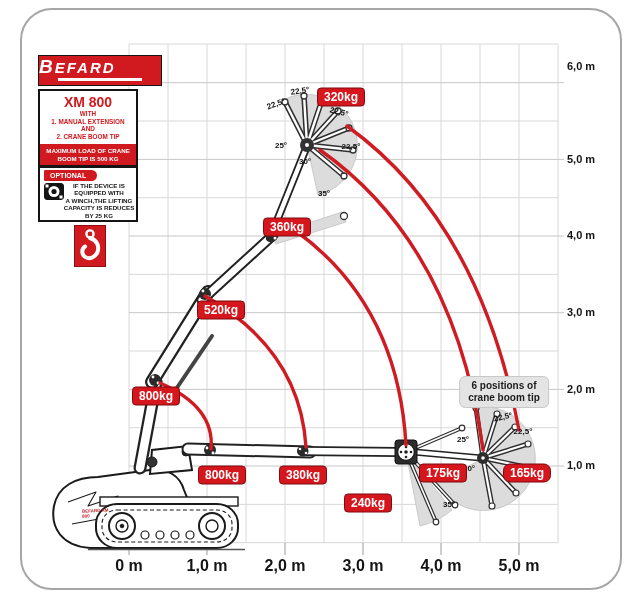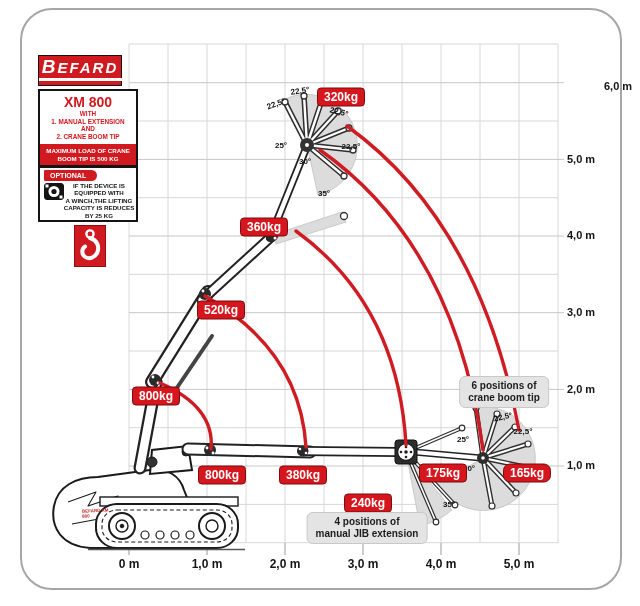--- a/index.html
+++ b/index.html
@@ -2,22 +2,22 @@
 <html><head>
 <meta charset="utf-8">
 <style>
   html,body{margin:0;padding:0;background:#fff;width:640px;height:606px;
     font-family:"Liberation Sans","DejaVu Sans",sans-serif;}
   .stage{position:relative;width:640px;height:606px;overflow:hidden;}
   .card{position:absolute;left:20px;top:8px;width:598px;height:578px;
     border:2.5px solid #a6a6a6;border-radius:32px;background:#fff;}
   svg.art{position:absolute;left:0;top:0;}
   
-  .logo{position:absolute;left:38px;top:55px;width:84px;height:31px;background:#d11920;
-    border:1.6px solid #141414;box-sizing:border-box;text-align:center;}
+  .logo{position:absolute;left:38px;top:55px;width:124px;height:31px;background:#d11920;
+    border:1.6px solid #141414;box-sizing:border-box;text-align:left;}
   .logo-text{display:block;color:#fff;font-style:italic;font-weight:700;font-size:15px;
     letter-spacing:2px;line-height:20px;padding-top:1px;}
   .logo-text::first-letter{font-size:19px;}
   .logo-bar{display:block;margin:0 auto;width:84px;height:2.5px;background:#fff;}
   .infobox{position:absolute;left:38px;top:89px;width:100px;background:#fff;
     border:2px solid #141414;box-sizing:border-box;text-align:center;}
   .model{color:#d11920;font-weight:700;font-size:14px;line-height:16px;padding-top:3px;}
   .redline{color:#d11920;font-weight:700;font-size:6.4px;line-height:7.6px;}
   .maxnote{background:#d11920;color:#fff;font-weight:700;font-size:6.2px;line-height:7.4px;
     padding:3px 3px;margin-top:4px;}
@@ -32,21 +32,21 @@
   .hookbox{position:absolute;left:74px;top:225px;width:30px;height:40px;background:#d11920;
     border:1px solid #8f0d12;}
   
   .badge{position:absolute;transform:translate(-50%,-50%);background:#d6161d;color:#fff;
     font-weight:700;font-size:12px;line-height:14px;padding:1px 6px 2px;border-radius:4px;
     border:1px solid #7d0a0e;white-space:nowrap;z-index:6;}
   .angle{position:absolute;font-weight:700;font-size:8px;color:#111;white-space:nowrap;z-index:5;}
   .callout{position:absolute;transform:translate(-50%,-50%);background:#e4e4e4;color:#1c1c1c;
     font-weight:700;font-size:10px;line-height:12px;text-align:center;padding:3px 8px;
     border-radius:6px;border:1px solid #c8c8c8;white-space:nowrap;z-index:7;}
-  .xlab{position:absolute;transform:translateX(-50%);font-weight:700;font-size:12px;color:#141414;
+  .xlab{position:absolute;transform:translateX(-50%);font-weight:700;font-size:16px;color:#141414;
     white-space:nowrap;}
   .ylab{position:absolute;font-weight:700;font-size:11px;color:#141414;white-space:nowrap;}
   .decal{position:absolute;left:82px;top:508px;width:32px;color:#c1272d;font-weight:700;
     font-size:4.5px;line-height:5px;transform:rotate(-3deg);text-align:left;}
 </style>
 </head>
 <body>
 
 <div class="stage">
   <div class="card"></div>
@@ -288,21 +288,21 @@
   <div class="hookbox">
     <svg width="30" height="40" viewBox="0 0 30 40">
       <circle cx="15" cy="8" r="3.6" fill="none" stroke="#fff" stroke-width="2.4"></circle>
       <path d="M 15 12 C 22 14 24.5 20 22.5 26 C 20.5 31.5 14 34 9.5 30.5 C 6.5 28 6.5 22.5 10 20.5" fill="none" stroke="#fff" stroke-width="4" stroke-linecap="round"></path>
     </svg>
   </div>
 
   <div class="decal">BEFARD XM 800</div>
 
   <div class="badge" style="left:341px;top:97px;">320kg</div>
-  <div class="badge" style="left:264px;top:227px;">360kg</div>
+  <div class="badge" style="left:287px;top:227px;">360kg</div>
   <div class="badge" style="left:221px;top:310px;">520kg</div>
   <div class="badge" style="left:156px;top:396px;">800kg</div>
 
   <div class="badge" style="left:222px;top:475px;">800kg</div>
   <div class="badge" style="left:303px;top:475px;">380kg</div>
   <div class="badge" style="left:368px;top:503px;">240kg</div>
   <div class="badge" style="left:443px;top:473px;">175kg</div>
   <div class="badge" style="left:527px;top:473px;border-radius:7px;">165kg</div>
 
   <div class="angle" style="left:276px;top:104px;transform:translate(-50%,-50%) rotate(-20deg);">22,5°</div>
@@ -316,31 +316,27 @@
   <div class="angle" style="left:503px;top:417px;transform:translate(-50%,-50%) rotate(-12deg);">22,5°</div>
   <div class="angle" style="left:523px;top:431px;transform:translate(-50%,-50%);">22,5°</div>
   <div class="angle" style="left:463px;top:439px;transform:translate(-50%,-50%);">25°</div>
   <div class="angle" style="left:469px;top:468px;transform:translate(-50%,-50%);">30°</div>
   <div class="angle" style="left:449px;top:504px;transform:translate(-50%,-50%);">35°</div>
 
   <div class="callout" style="left:504px;top:392px;">
     <div>6 positions of</div>
     <div>crane boom tip</div>
   </div>
-  <div class="callout" style="left:367px;top:528px;">
-    <div>4 positions of</div>
-    <div>manual JIB extension</div>
-  </div>
 
   <div class="xlab" style="left:129px;top:557px;">0 m</div>
   <div class="xlab" style="left:207px;top:557px;">1,0 m</div>
   <div class="xlab" style="left:285px;top:557px;">2,0 m</div>
   <div class="xlab" style="left:363px;top:557px;">3,0 m</div>
   <div class="xlab" style="left:441px;top:557px;">4,0 m</div>
   <div class="xlab" style="left:519px;top:557px;">5,0 m</div>
 
-  <div class="ylab" style="left:567px;top:80px;margin-left:37px;">6,0 m</div>
+  <div class="ylab" style="left:567px;top:60px;">6,0 m</div>
   <div class="ylab" style="left:567px;top:153px;">5,0 m</div>
   <div class="ylab" style="left:567px;top:229px;">4,0 m</div>
   <div class="ylab" style="left:567px;top:306px;">3,0 m</div>
   <div class="ylab" style="left:567px;top:383px;">2,0 m</div>
   <div class="ylab" style="left:567px;top:459px;">1,0 m</div>
 </div>
 
 </body></html>

